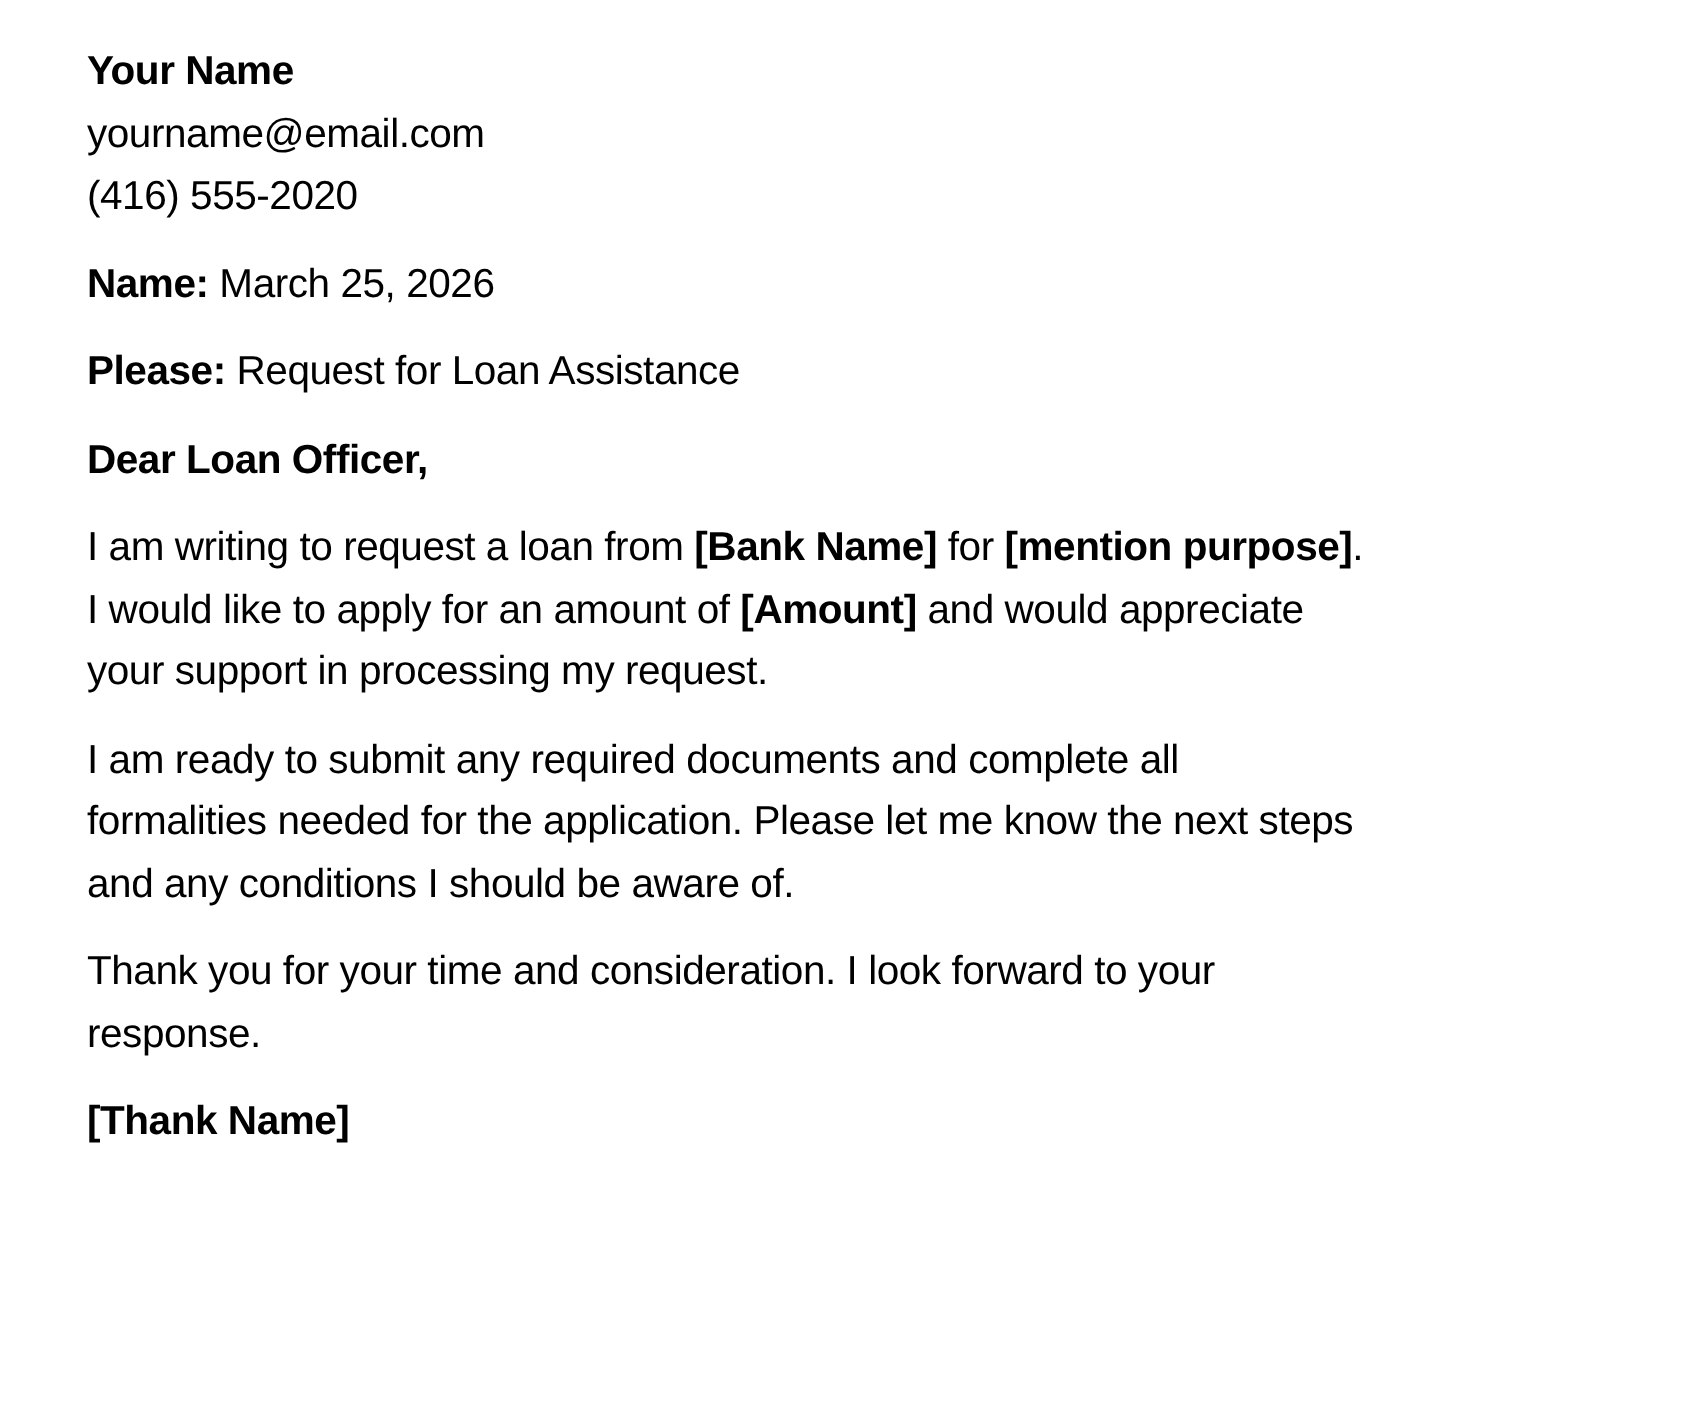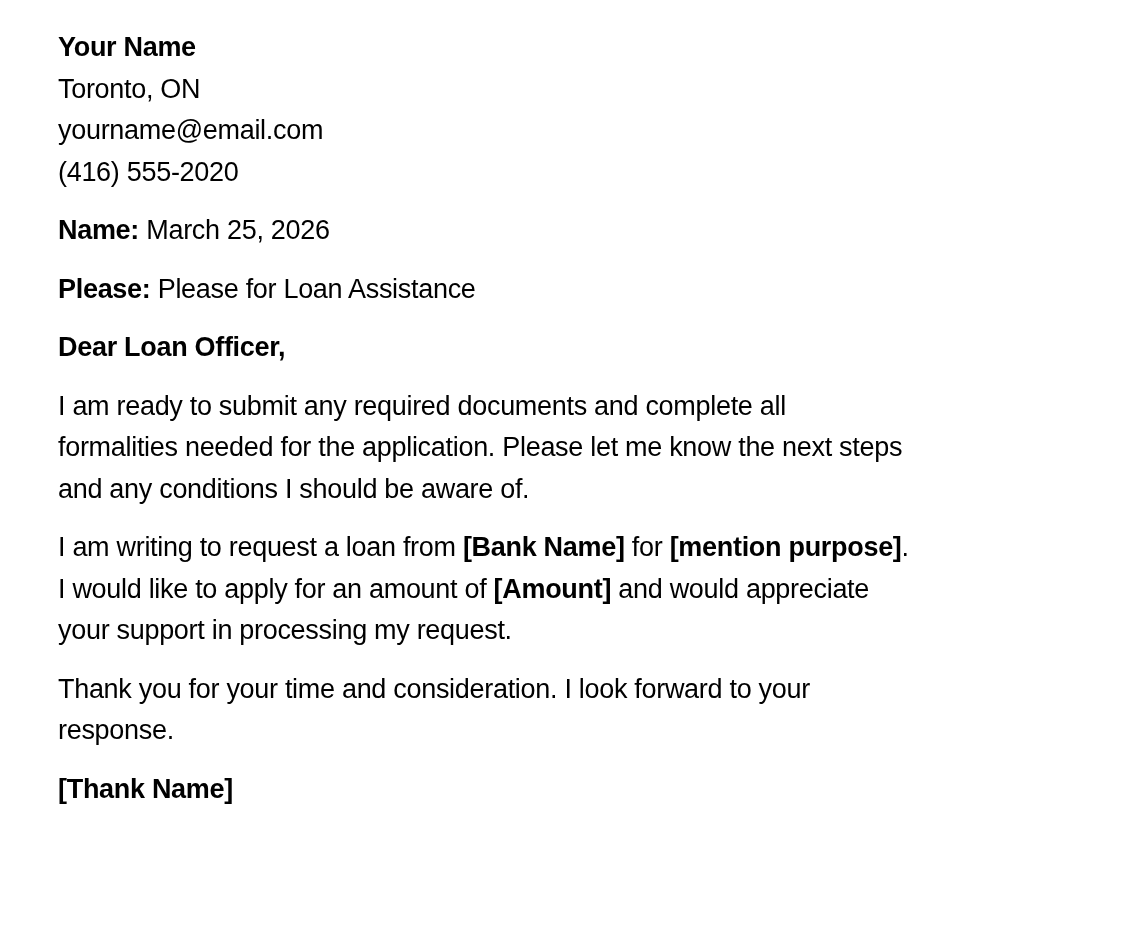--- a/index.html
+++ b/index.html
@@ -29,35 +29,34 @@
   .bold { font-weight: bold; }
   .letter b { font-weight: bold; }
 </style>
 </head>
 <body>
 
 <div class="letter">
 
   <div class="block">
     <div class="bold">Your Name</div>
-    <div>Toronto, ON</div>
     <div>yourname@email.com</div>
     <div>(416) 555-2020</div>
   </div>
 
   <div class="block"><span class="bold">Name:</span><span> March 25, 2026</span></div>
 
 
-  <div class="block"><span class="bold">Please:</span><span> Please for Loan Assistance</span></div>
+  <div class="block"><span class="bold">Please:</span><span> Request for Loan Assistance</span></div>
 
   <div class="block bold">Dear Loan Officer,</div>
 
+  <div class="block">I am writing to request a loan from <b>[Bank Name]</b> for <b>[mention purpose]</b>. I would like to apply for an amount of <b>[Amount]</b> and would appreciate your support in processing my request.</div>
+
   <div class="block">I am ready to submit any required documents and complete all formalities needed for the application. Please let me know the next steps and any conditions I should be aware of.</div>
-
-  <div class="block">I am writing to request a loan from <b>[Bank Name]</b> for <b>[mention purpose]</b>. I would like to apply for an amount of <b>[Amount]</b> and would appreciate your support in processing my request.</div>
 
   <div class="block">Thank you for your time and consideration. I look forward to your response.</div>
 
   <div class="block">
     <div class="bold">[Thank Name]</div>
   </div>
 
 </div>
 
 </body></html>

